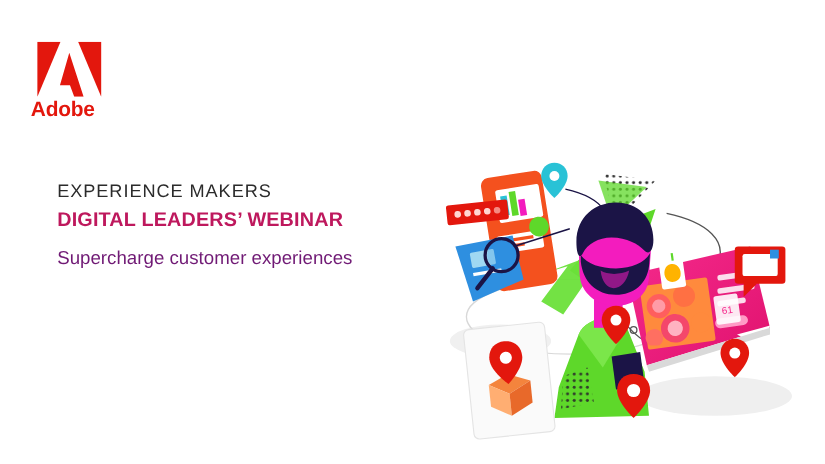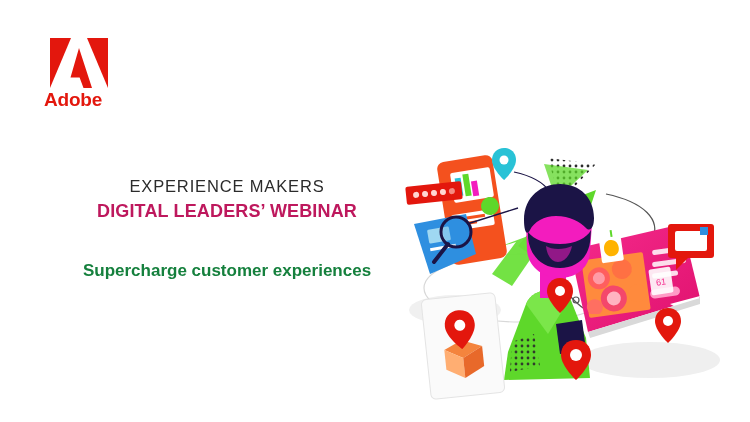--- a/index.html
+++ b/index.html
@@ -14,21 +14,21 @@
     position: relative;
     width: 750px;
     height: 422px;
     background: #ffffff;
     overflow: hidden;
   }
 
   
   #logo {
     position: absolute;
-    left: 44px;
+    left: 28px;
     top: 38px;
     width: 74px;
     height: 80px;
   }
   #logo-mark {
     position: absolute;
     left: 4px;
     top: 0;
     width: 62px;
     height: 50px;
@@ -41,46 +41,45 @@
     font-size: 19px;
     font-weight: bold;
     letter-spacing: -0.2px;
     line-height: 1;
   }
 
   
   #copy {
     position: absolute;
     left: 52px;
-    top: 176px;
+    top: 164px;
     width: 350px;
-    text-align: center;
   }
   #eyebrow {
     font-size: 16.5px;
     font-weight: 400;
     letter-spacing: 0.85px;
     color: #2b2b2b;
     line-height: 1.25;
     white-space: nowrap;
   }
   #headline {
     font-size: 18px;
     font-weight: bold;
     letter-spacing: 0.15px;
     color: #be185d;
     line-height: 1.25;
     margin-top: 3px;
     white-space: nowrap;
   }
   #subcopy {
-    margin-top: 37px;
+    margin-top: 13px;
     font-size: 17px;
-    font-weight: bold;
-    color: #15803d;
+    font-weight: normal;
+    color: #701a75;
     line-height: 1.42;
   }
   .subline { display: block; white-space: nowrap; }
 
   
   #art {
     position: absolute;
     left: 400px;
     top: 128px;
     width: 350px;

